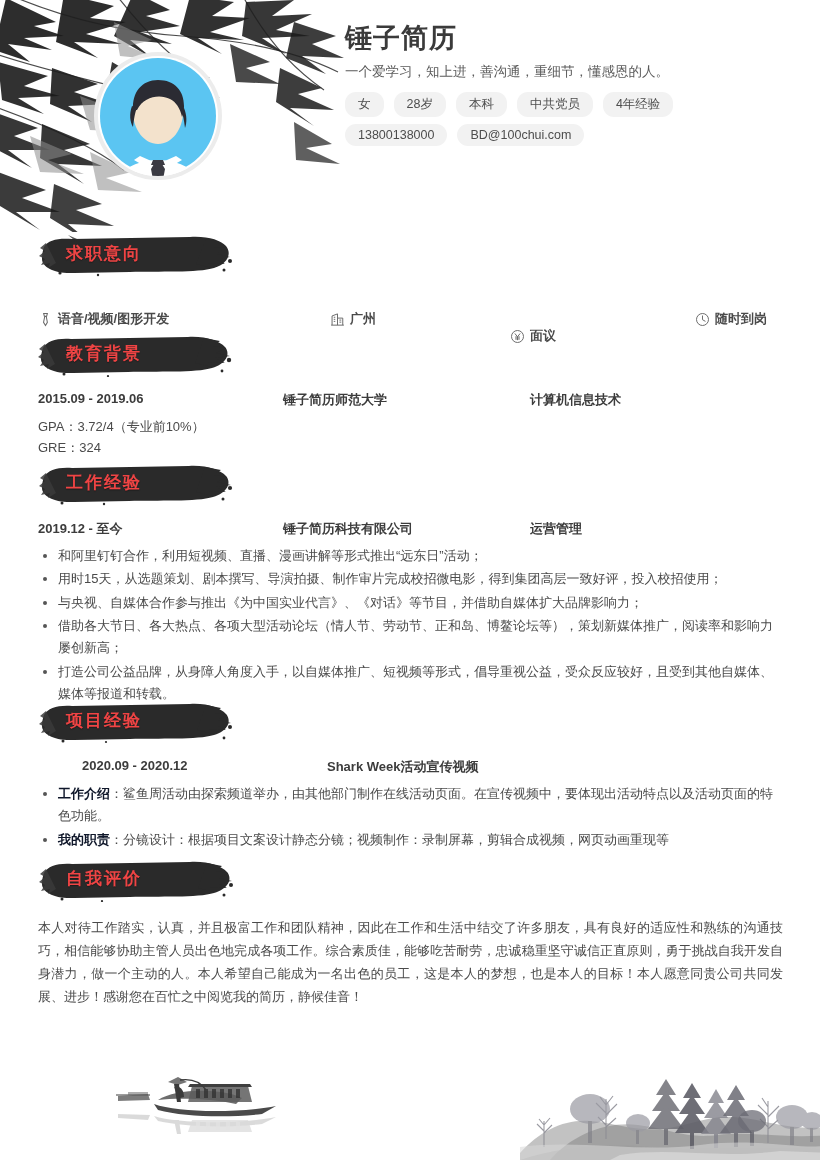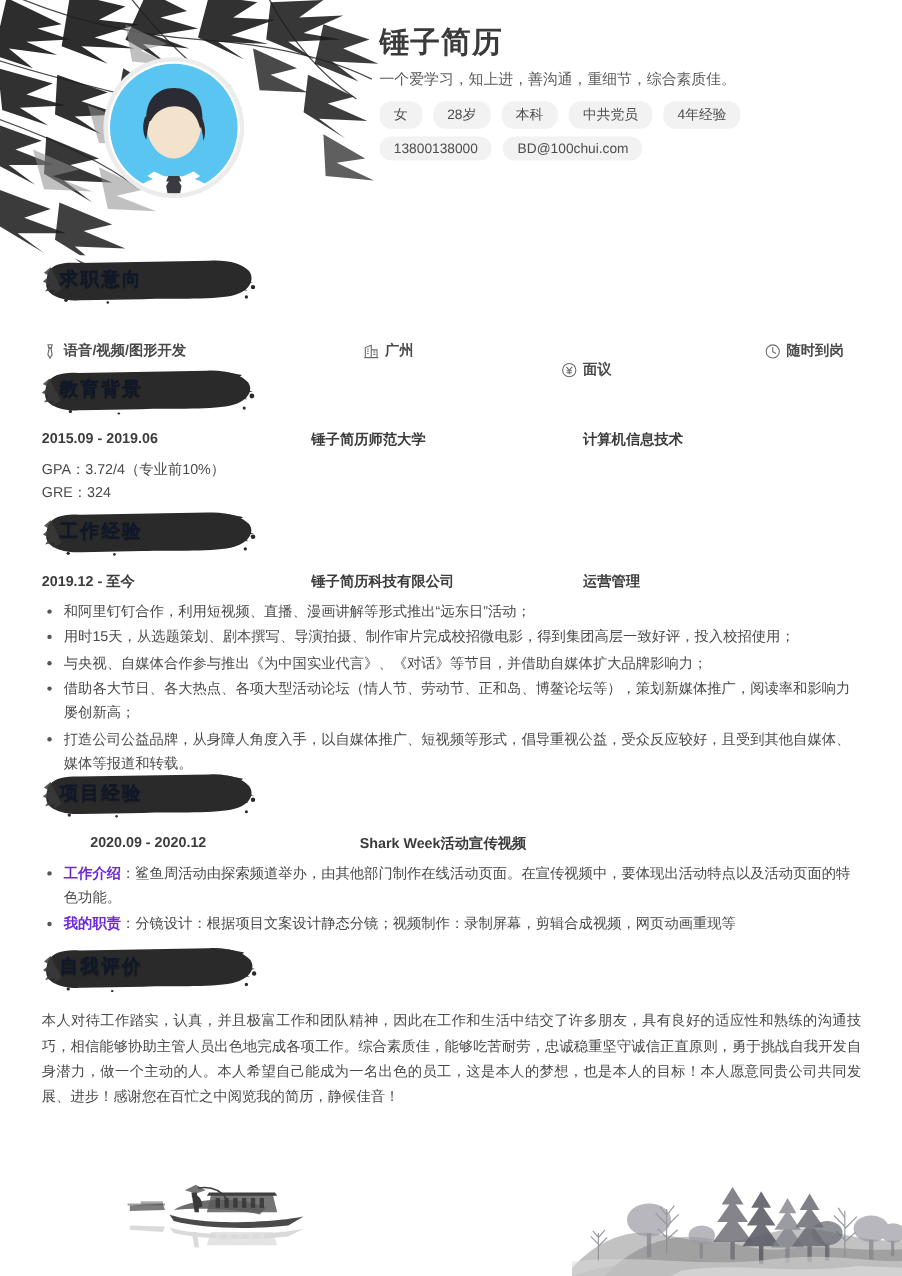--- a/index.html
+++ b/index.html
@@ -20,36 +20,36 @@
           background:#ffffff;box-shadow:0 0 0 4px #ececec;overflow:hidden;}
   .header{position:absolute;left:345px;top:22px;width:440px;}
   .name{font-size:27px;font-weight:bold;color:#3a3a3a;letter-spacing:1px;line-height:1.25;margin:0 0 6px 0;}
   .tagline{font-size:13.5px;color:#5a5a5a;margin:0 0 10px 0;line-height:1.5;}
   .pills{display:flex;flex-wrap:wrap;gap:7px 10px;max-width:420px;}
   .pill{background:#f2f2f2;border-radius:11px;padding:4px 13px;font-size:12.5px;color:#4d4d4d;white-space:nowrap;}
 
   
   .sec-head{position:relative;width:200px;height:44px;}
   .sec-head svg{position:absolute;left:0;top:0;}
-  .sec-head .sec-title{position:absolute;left:16px;top:9px;color:#0f172a;font-size:17px;
+  .sec-head .sec-title{position:absolute;left:28px;top:9px;color:#ef4444;font-size:17px;
                        font-weight:bold;letter-spacing:2px;text-shadow:0 1px 1px rgba(0,0,0,.35);}
 
   .section{position:absolute;left:38px;width:745px;}
 
   
   .row3{display:flex;font-size:13px;font-weight:bold;color:#3c3c3c;margin-bottom:7px;}
   .c-date{width:245px;flex:0 0 245px;}
   .c-org{width:247px;flex:0 0 247px;}
   .c-role{flex:1;}
   .sub-line{font-size:13px;color:#4a4a4a;line-height:1.65;}
 
   ul.bullets{list-style:none;margin:0;padding:0;}
   ul.bullets li{position:relative;padding-left:20px;font-size:13px;line-height:1.72;color:#4a4a4a;margin-bottom:1px;}
   ul.bullets li:before{content:"";position:absolute;left:5px;top:9px;width:4px;height:4px;border-radius:50%;background:#555;}
-  ul.bullets li b{color:#6d28d9;font-weight:bold;}
+  ul.bullets li b{color:#0f172a;font-weight:bold;}
 
   
   .intent{display:flex;align-items:center;font-size:13px;color:#4a4a4a;}
   .intent .item{display:flex;align-items:center;gap:5px;font-weight:bold;}
   .intent .i1{width:292px;}
   .intent .i2{width:180px;}
   .intent .i3{width:185px;margin-top:34px;}
   .ico{width:15px;height:15px;display:block;flex:0 0 15px;}
 
   .para{font-size:13px;line-height:1.78;color:#4a4a4a;text-align:justify;}
@@ -103,21 +103,21 @@
       <path d="M35 54 c-1 -18 9 -30 25 -30 17 0 26 11 26 26 0 6 -1 9 -2 11 -2 -9 -6 -15 -12 -18 -10 -5 -26 -3 -33 11 z" fill="#2b2b33"></path>
       <path d="M34 50 c-3 8 -2 16 1 21 1 -8 2 -15 4 -19 z" fill="#2b2b33"></path>
       <path d="M86 52 c3 7 3 15 1 20 -1 -8 -2 -14 -4 -18 z" fill="#2b2b33"></path>
       <path d="M56 108 h8 l3 5 l-3 16 h-8 l-3 -16 z" fill="#3a3a42"></path>
       <path d="M55 104 h10 l2 5 h-14 z" fill="#3a3a42"></path>
     </svg>
   </div>
 
   <div class="header">
     <div class="name">锤子简历</div>
-    <div class="tagline">一个爱学习，知上进，善沟通，重细节，综合素质佳。</div>
+    <div class="tagline">一个爱学习，知上进，善沟通，重细节，懂感恩的人。</div>
     <div class="pills">
       <span class="pill">女</span>
       <span class="pill">28岁</span>
       <span class="pill">本科</span>
       <span class="pill">中共党员</span>
       <span class="pill">4年经验</span>
       <span class="pill">13800138000</span>
       <span class="pill">BD@100chui.com</span>
     </div>
   </div>

